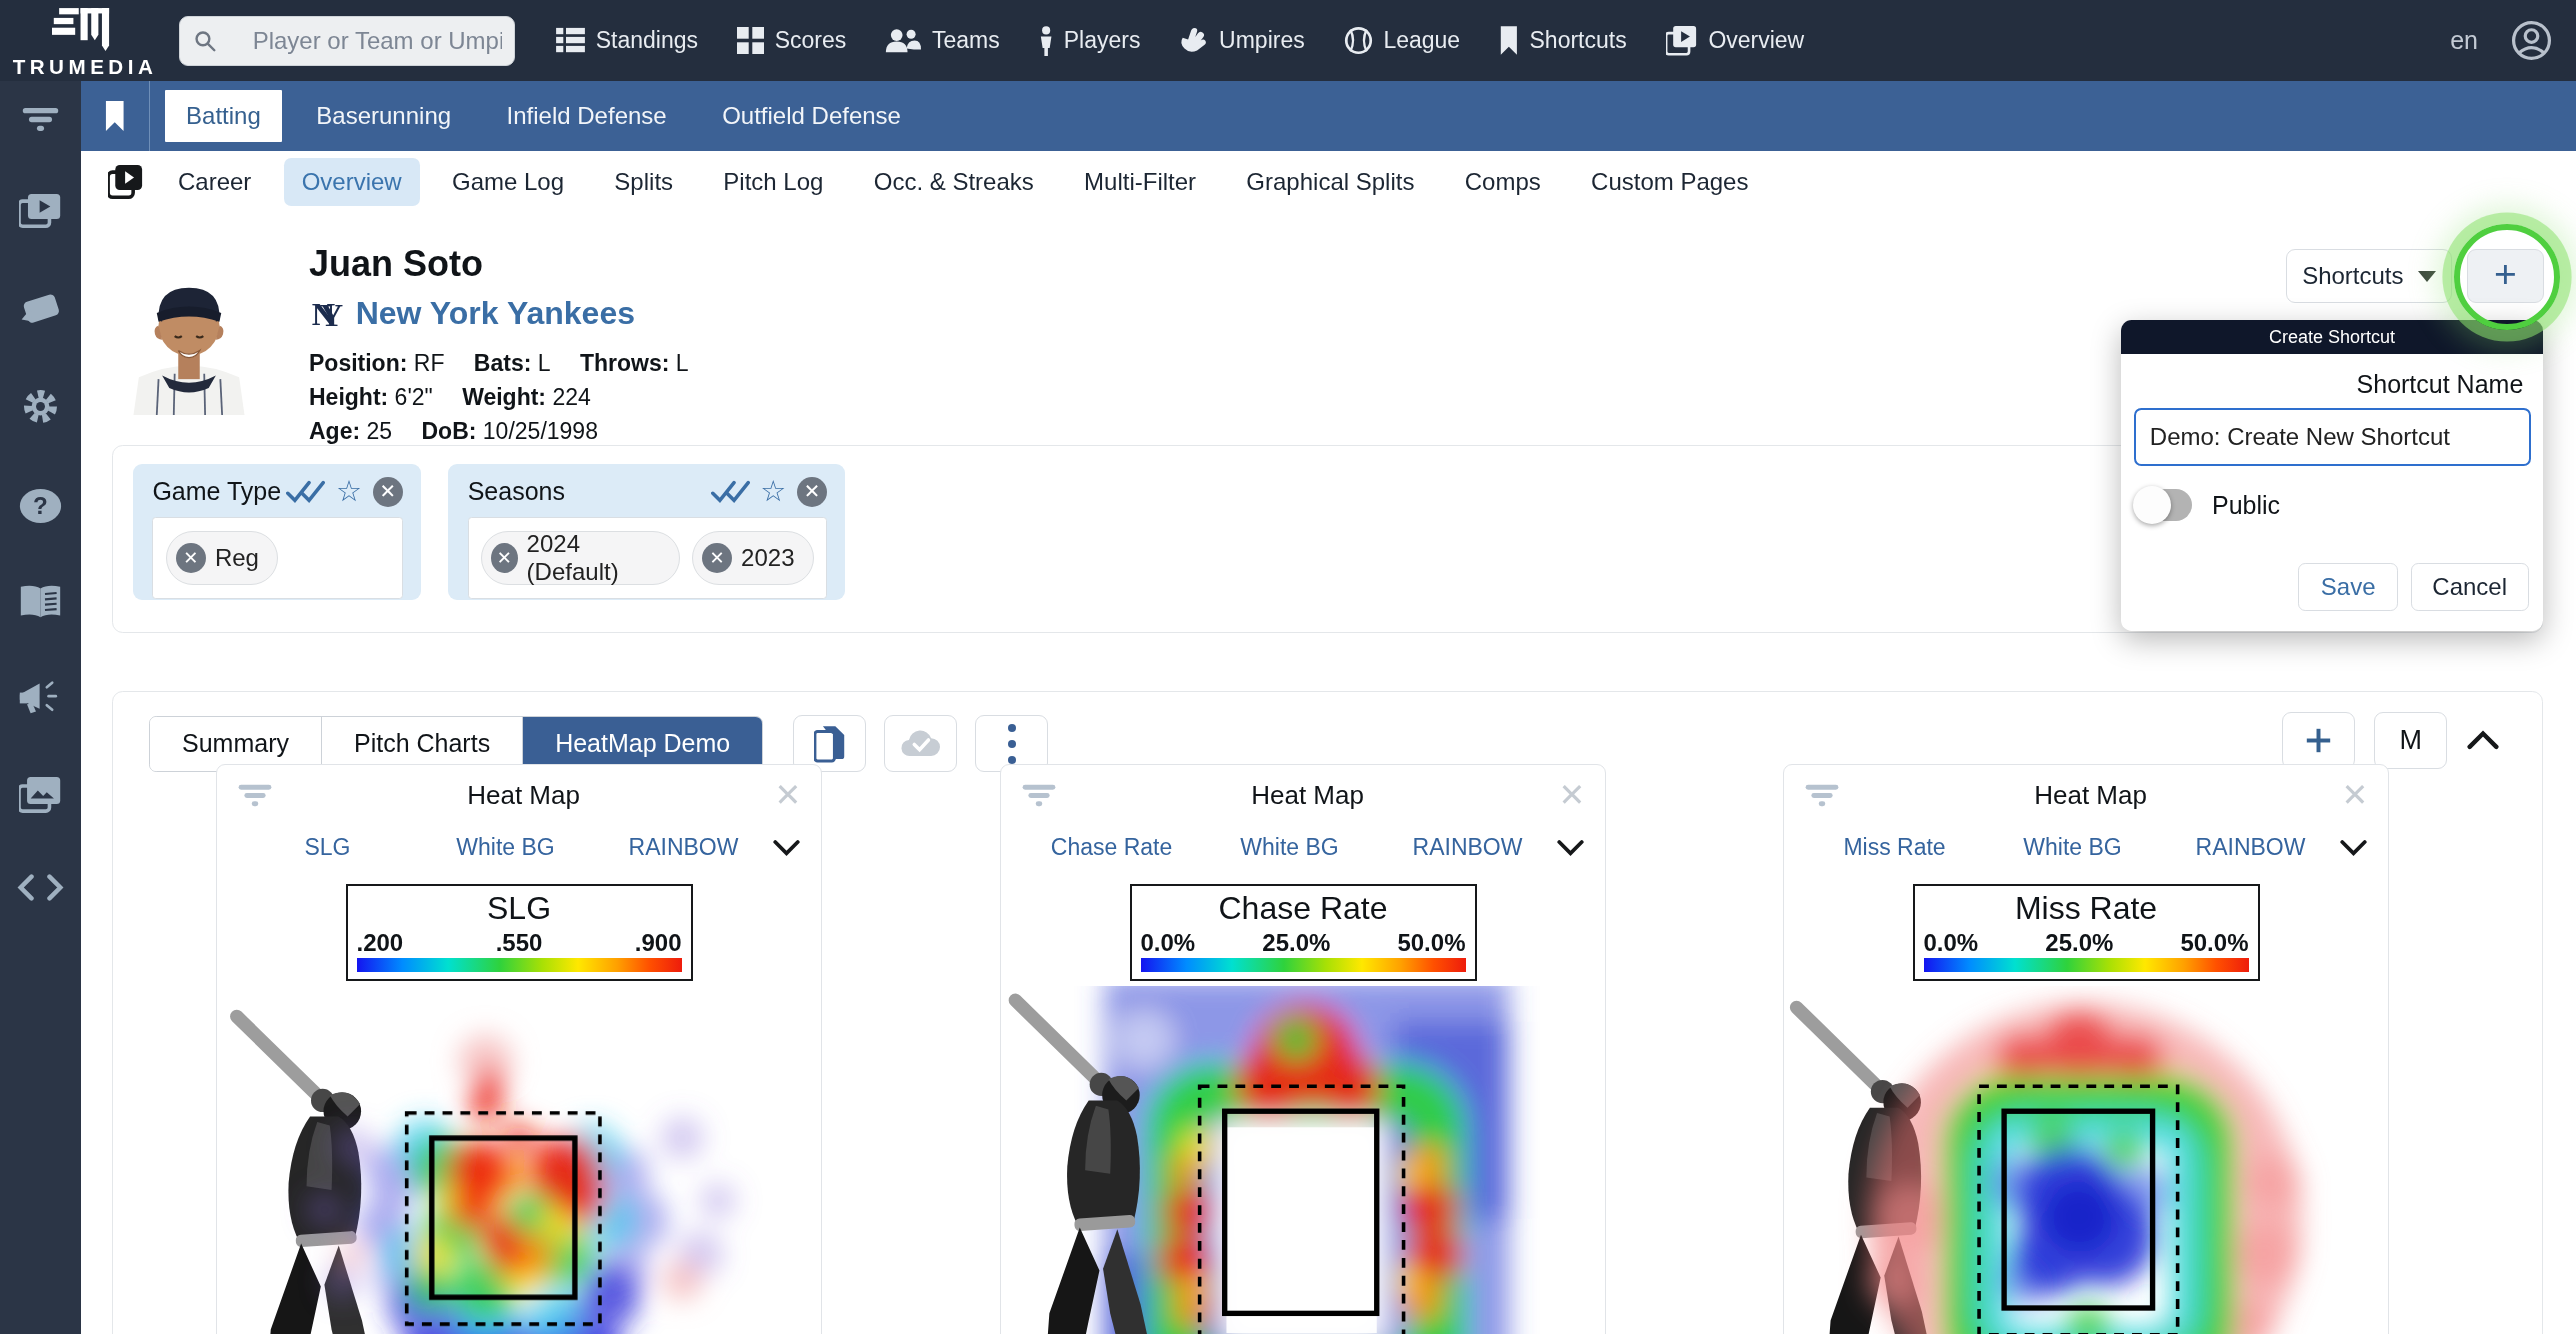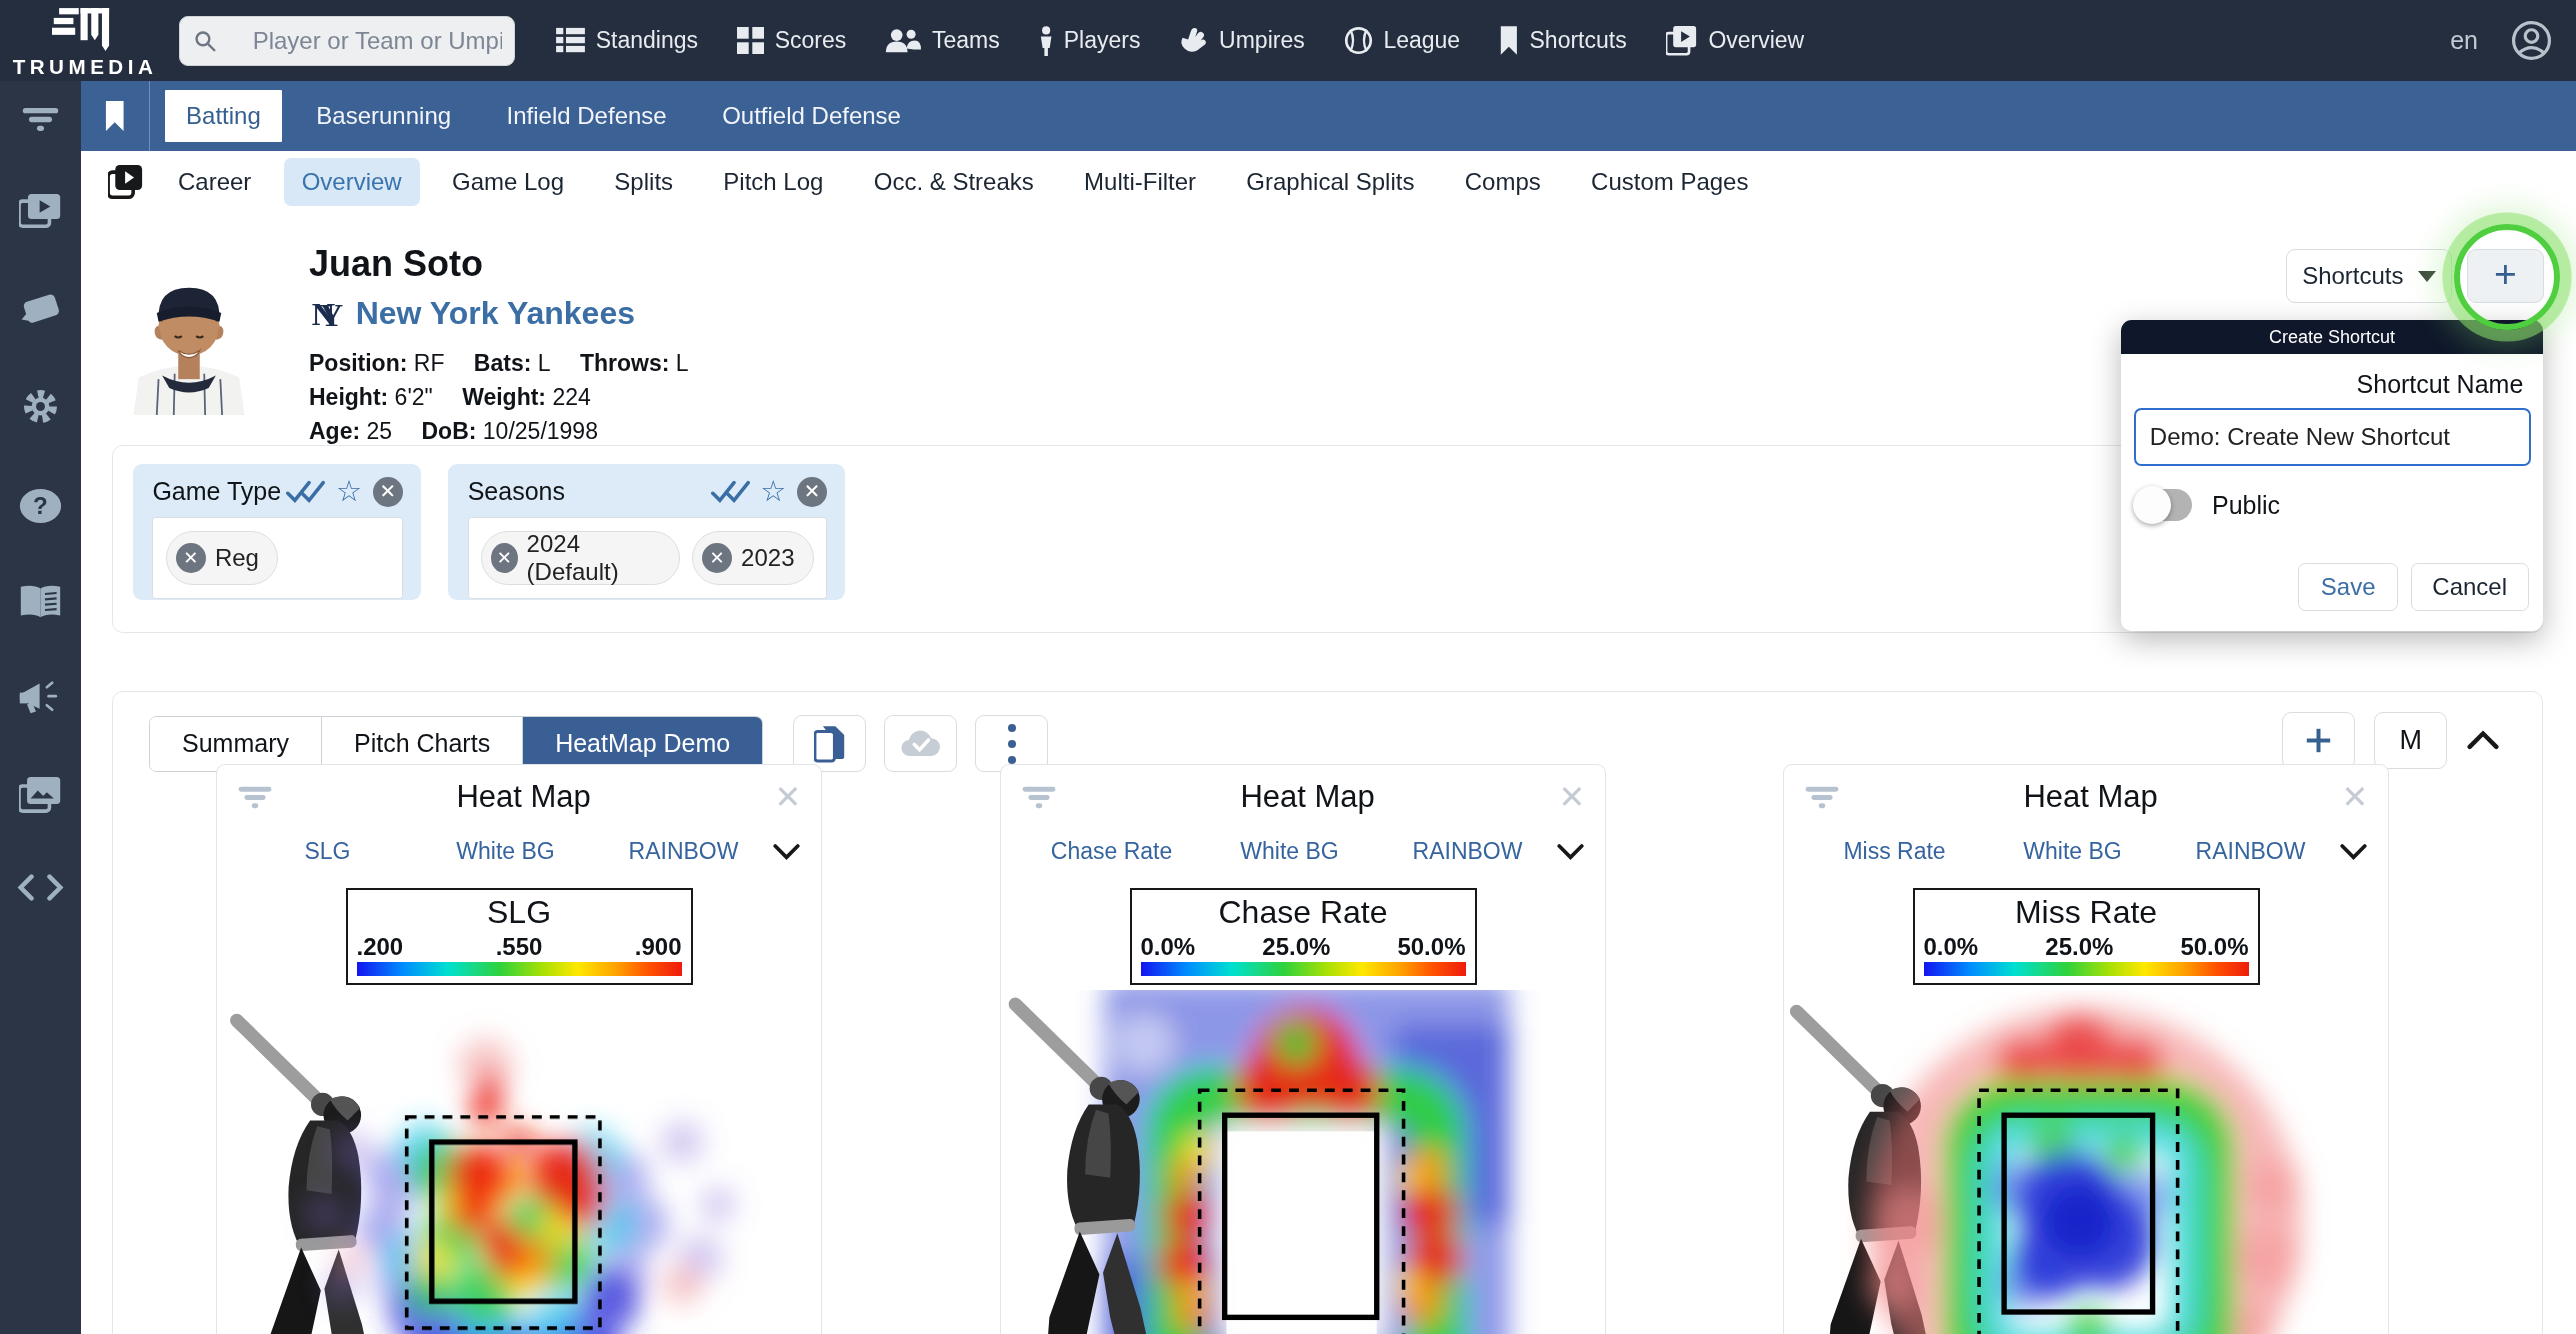--- a/index.html
+++ b/index.html
@@ -94,21 +94,21 @@
   .toolbar-icons { display:flex; gap:18px; margin-left:30px; }
   .panel-right { position:absolute; right:43px; top:19.7px; display:flex; align-items:center; gap:19.7px; }
   .mbtn { font-size:27px; color:#101418; }
   .kebab { display:flex; flex-direction:column; gap:8px; }
   .kebab i { width:8px; height:8px; border-radius:50%; background:#3a5f94; }
 
   
   .card { position:absolute; top:72px; width:606px; height:742px; background:#fff; border:1.8px solid #e1e4e8; border-radius:9px; }
   .card1 { left:103px; } .card2 { left:887px; } .card3 { left:1670px; }
   .card-head { display:flex; align-items:center; padding:14.3px 19.7px 0 19.7px; }
-  .card-title { flex:1; text-align:center; font-size:31px; color:#101418; }
+  .card-title { flex:1; text-align:center; font-size:26px; color:#101418; }
   .card-x { font-size:32px; color:#c5cbd2; cursor:pointer; line-height:1; }
   .card-dd { display:flex; align-items:center; padding:23px 21.5px 0 21.5px; cursor:pointer; }
   .dd-opt { flex:1; text-align:center; font-size:23px; color:#35649e; white-space:nowrap; }
   .scalebox { width:347px; margin:23px auto 0 auto; border:2.7px solid #16181a; background:#fff; padding:3.6px 9px 7.2px 9px; }
   .scale-title { text-align:center; font-size:32px; color:#101418; }
   .scale-labels { display:flex; justify-content:space-between; font-size:24px; font-weight:bold; color:#101418; margin-top:1.8px; }
   .scale-bar { height:13.4px; margin-top:1.8px; background:linear-gradient(90deg,#1414f0 0%,#008cff 14%,#00e0d0 28%,#2fd23c 44%,#a8e005 57%,#ffe800 68%,#ffa000 80%,#ff5000 90%,#ee1c0c 100%); }
   .plot { display:block; margin-top:5.4px; }
 </style>
 </head>

